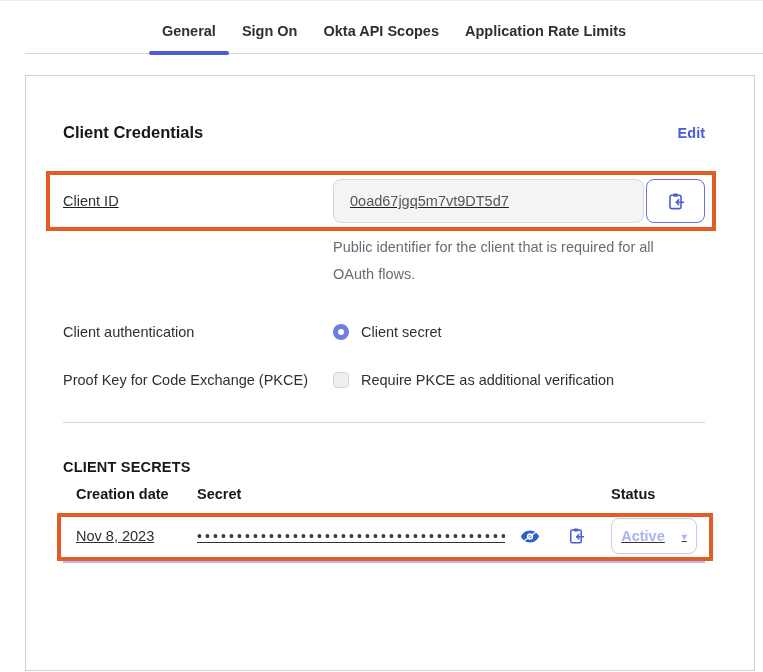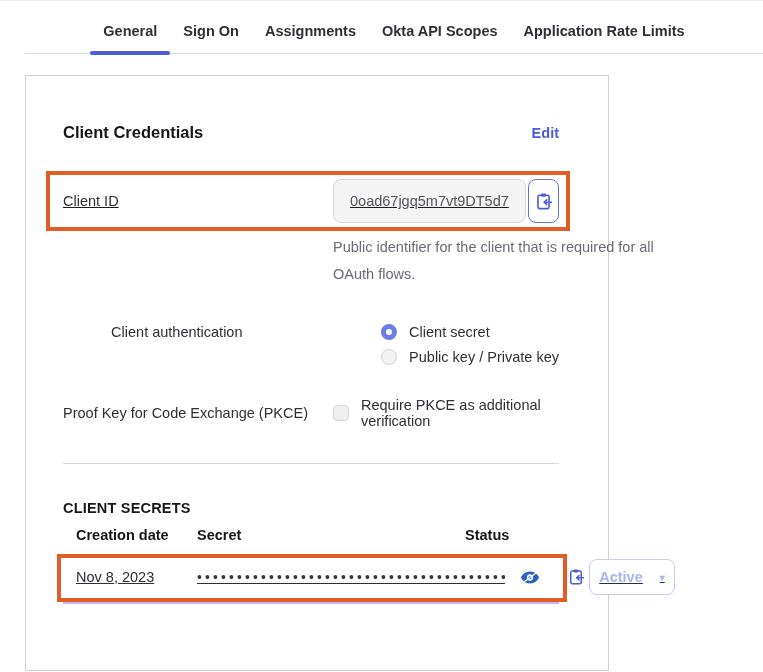--- a/index.html
+++ b/index.html
@@ -8,29 +8,29 @@
   body { border-top:1px solid #ececec; }
 
   
   .tabbar { display:flex; margin-left:25px; margin-top:9px; border-bottom:1px solid #d7d7dc;justify-content:center; }
   .tab { position:relative; padding:13px 13px 14px 13px; font-size:14.5px; font-weight:700;
     color:#2f2f36; cursor:pointer; white-space:nowrap; }
   .tab.active::after { content:""; position:absolute; left:0; right:0; bottom:-2px;
     height:4px; background:#4c5bd6; border-radius:2px; }
 
   
-  .card { margin:21px 16px 0 25px; width:584px; height:596px;
+  .card { margin:21px 16px 0 25px; width:730px; height:596px;
     border:1px solid #d0d0d6; background:#fff; padding:47px 49px 10px 37px; }
 
   .section-head { display:flex; justify-content:space-between; align-items:baseline; }
   .section-title { font-size:16.5px; font-weight:700; color:#17171b; }
   .edit-link { font-size:14.5px; font-weight:700; color:#4c5bd6; cursor:pointer; }
 
   .row { display:flex; align-items:center; position:relative; }
-  .row-top { align-items:flex-start;justify-content:flex-end; }
+  .row-top { align-items:flex-start; }
   .field-label { width:270px; font-size:14.5px; color:#2f2f36; flex:none; }
 
   
   .clientid-row { margin-top:36px; min-height:46px;text-decoration:underline; }
   .orange-frame { position:absolute; border:4px solid #e25c25; pointer-events:none; z-index:5; }
   .frame-clientid { left:-17px; right:-11px; top:-7px; bottom:-7px; }
   .clientid-input { width:313px; height:44px; background:#f4f4f4; border:1px solid #d7d7dc;
     border-radius:8px; display:flex; align-items:center; padding:0 16px;
     font-size:14.5px; color:#55555e; }
   .copy-btn { width:60px; height:44px; margin-left:2px; background:#fff;
@@ -82,21 +82,20 @@
     display:flex; align-items:center; justify-content:center; gap:17px;
     font-family:"Liberation Sans", sans-serif; }
   .caret { font-size:10px; }
 </style>
 </head>
 <body>
 
 <nav class="tabbar">
   <div class="tab active">General</div>
   <div class="tab">Sign On</div>
-  <div class="tab">Assignments</div>
   <div class="tab">Okta API Scopes</div>
   <div class="tab">Application Rate Limits</div>
 </nav>
 
 <section class="card">
 
   <div class="section-head">
     <h2 class="section-title">Client Credentials</h2>
     <a class="edit-link">Edit</a>
   </div>
@@ -118,24 +117,20 @@
   </div>
 
   <p class="help-text">Public identifier for the client that is required for all OAuth flows.</p>
 
   <div class="row row-top auth-row">
     <span class="field-label">Client authentication</span>
     <div class="option-stack">
       <label class="option">
         <span class="radio selected"></span>
         <span class="option-label">Client secret</span>
-      </label>
-      <label class="option">
-        <span class="radio unselected"></span>
-        <span class="option-label">Public key / Private key</span>
       </label>
     </div>
   </div>
 
   <div class="row pkce-row">
     <span class="field-label">Proof Key for Code Exchange (PKCE)</span>
     <label class="option">
       <span class="checkbox"></span>
       <span class="option-label">Require PKCE as additional verification</span>
     </label>

